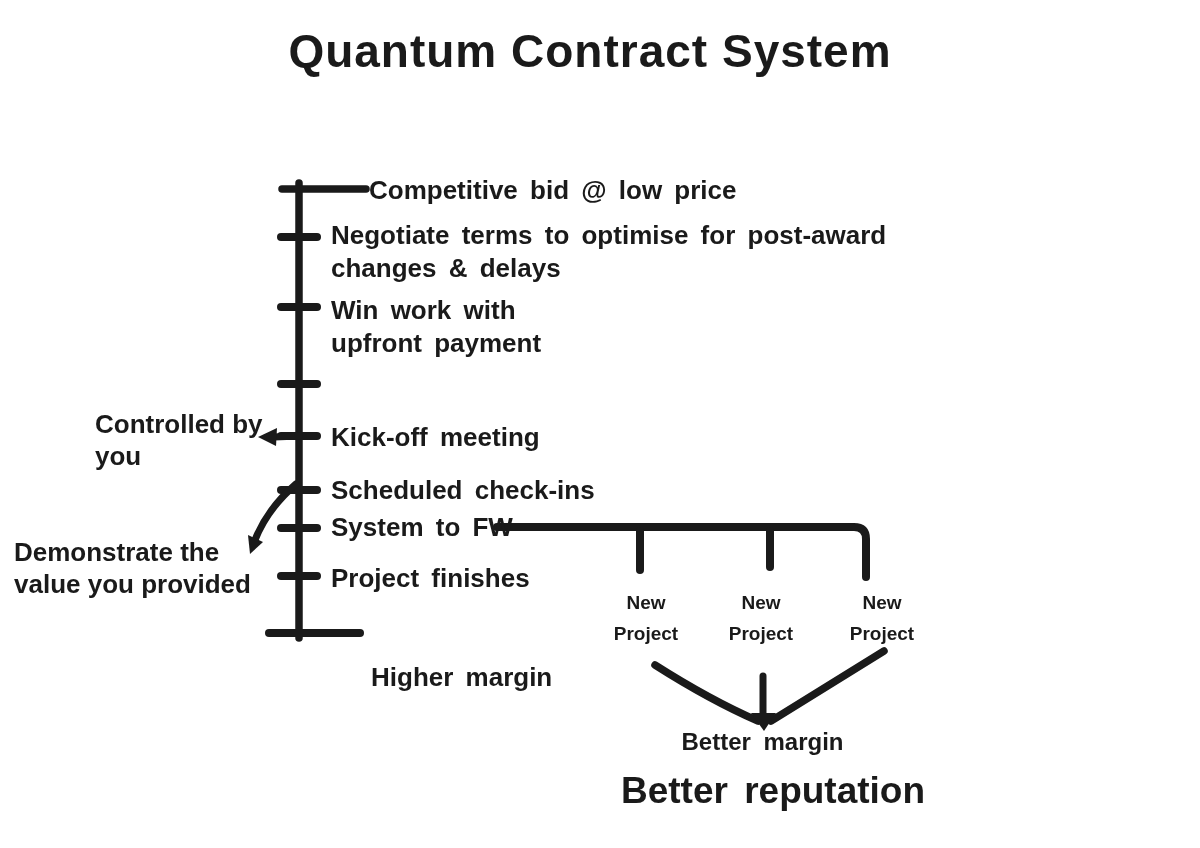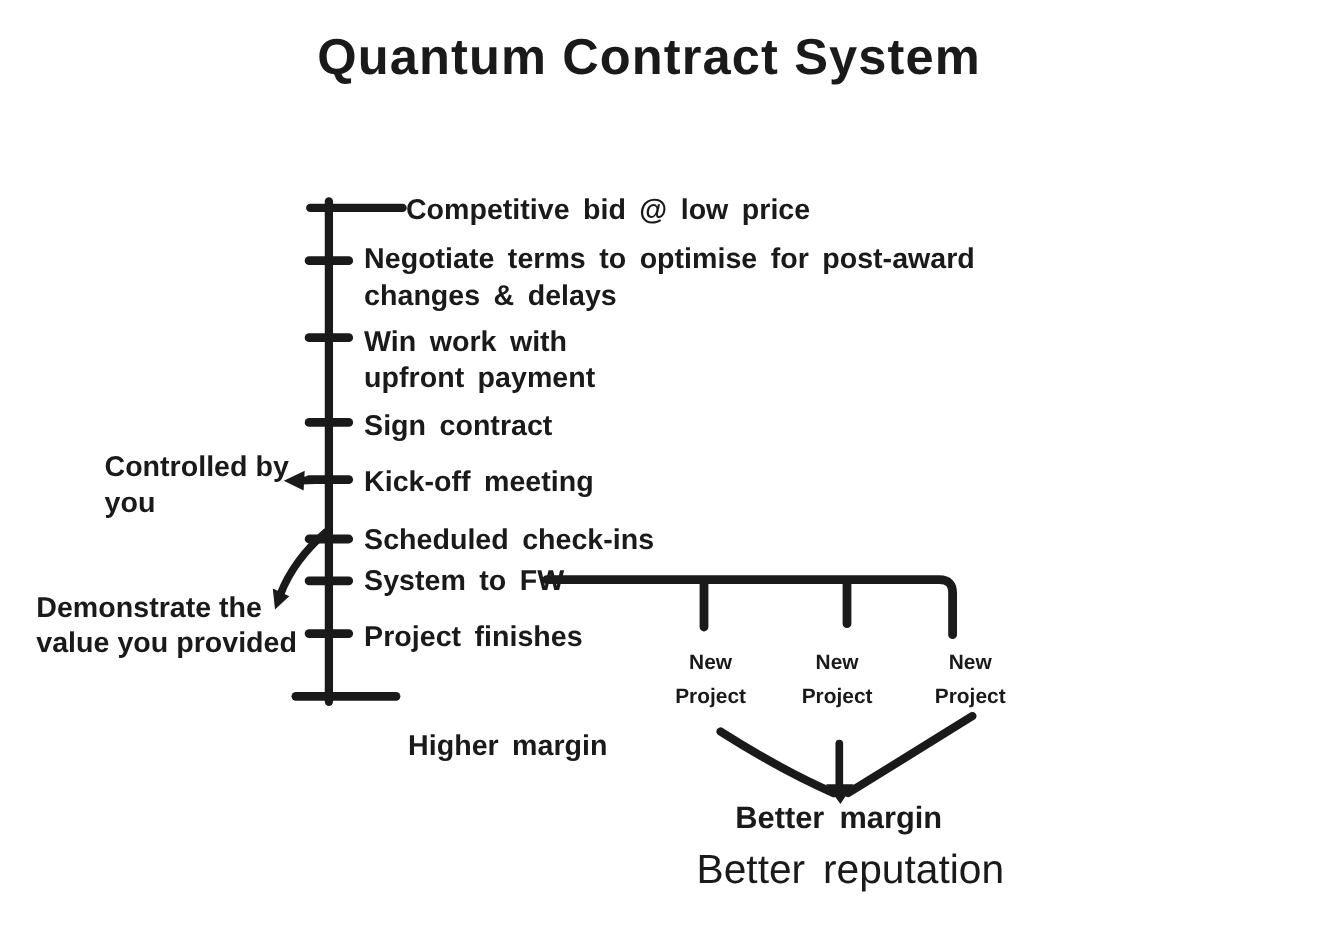--- a/index.html
+++ b/index.html
@@ -22,25 +22,25 @@
   .it1{left:331px;top:219px;}
   .it2{left:331px;top:294px;}
   .it3{left:331px;top:370px;}
   .it4{left:331px;top:421px;}
   .it5{left:331px;top:474px;}
   .it6{left:331px;top:511px;}
   .it7{left:331px;top:562px;}
   .it8{left:371px;top:617px;margin-top:44px;}
   .note{font-size:26px;font-weight:600;line-height:32px;text-align:left;}
   .note-controlled{left:95px;top:408px;width:180px;}
-  .note-demonstrate{left:33px;top:536px;width:240px;}
+  .note-demonstrate{left:14px;top:536px;width:240px;}
   .project{font-size:19px;font-weight:600;line-height:31px;text-align:center;width:130px;top:587px;}
   .pr0{left:581px;} .pr1{left:696px;} .pr2{left:817px;}
-  .outcome1{left:640px;top:728px;width:245px;text-align:center;font-size:28px;font-weight:600;word-spacing:6px;}
-  .outcome2{left:612px;top:770px;width:322px;text-align:center;font-size:37px;font-weight:400;word-spacing:6px;}
+  .outcome1{left:640px;top:728px;width:245px;text-align:center;font-size:24px;font-weight:600;word-spacing:6px;}
+  .outcome2{left:612px;top:770px;width:322px;text-align:center;font-size:37px;font-weight:700;word-spacing:6px;}
 </style>
 </head>
 <body>
 
 <div id="canvas">
 
   <svg id="lines" viewBox="0 0 1200 848" xmlns="http://www.w3.org/2000/svg" fill="none" stroke="#1a1a1a" stroke-linecap="round" stroke-linejoin="round">
 
     <path d="M 299 183 L 299 638" stroke-width="7.5"></path>
 
@@ -70,21 +70,20 @@
     <polygon points="751,713 776,713 764,731" fill="#1a1a1a" stroke="none"></polygon>
   </svg>
 
   <div class="txt item it0">Competitive bid @ low price</div>
 
   <div class="txt title">Quantum Contract System</div>
   <div class="txt item it1">Negotiate terms to optimise for post-award
 changes &amp; delays</div>
   <div class="txt item it2">Win work with
 upfront payment</div>
-  <div class="txt item it3">Sign contract</div>
   <div class="txt item it4">Kick-off meeting</div>
   <div class="txt item it5">Scheduled check-ins</div>
   <div class="txt item it6">System to FW</div>
   <div class="txt item it7">Project finishes</div>
   <div class="txt item it8">Higher margin</div>
 
   <div class="txt note note-controlled">Controlled by
 you</div>
   <div class="txt note note-demonstrate">Demonstrate the
 value you provided</div>

